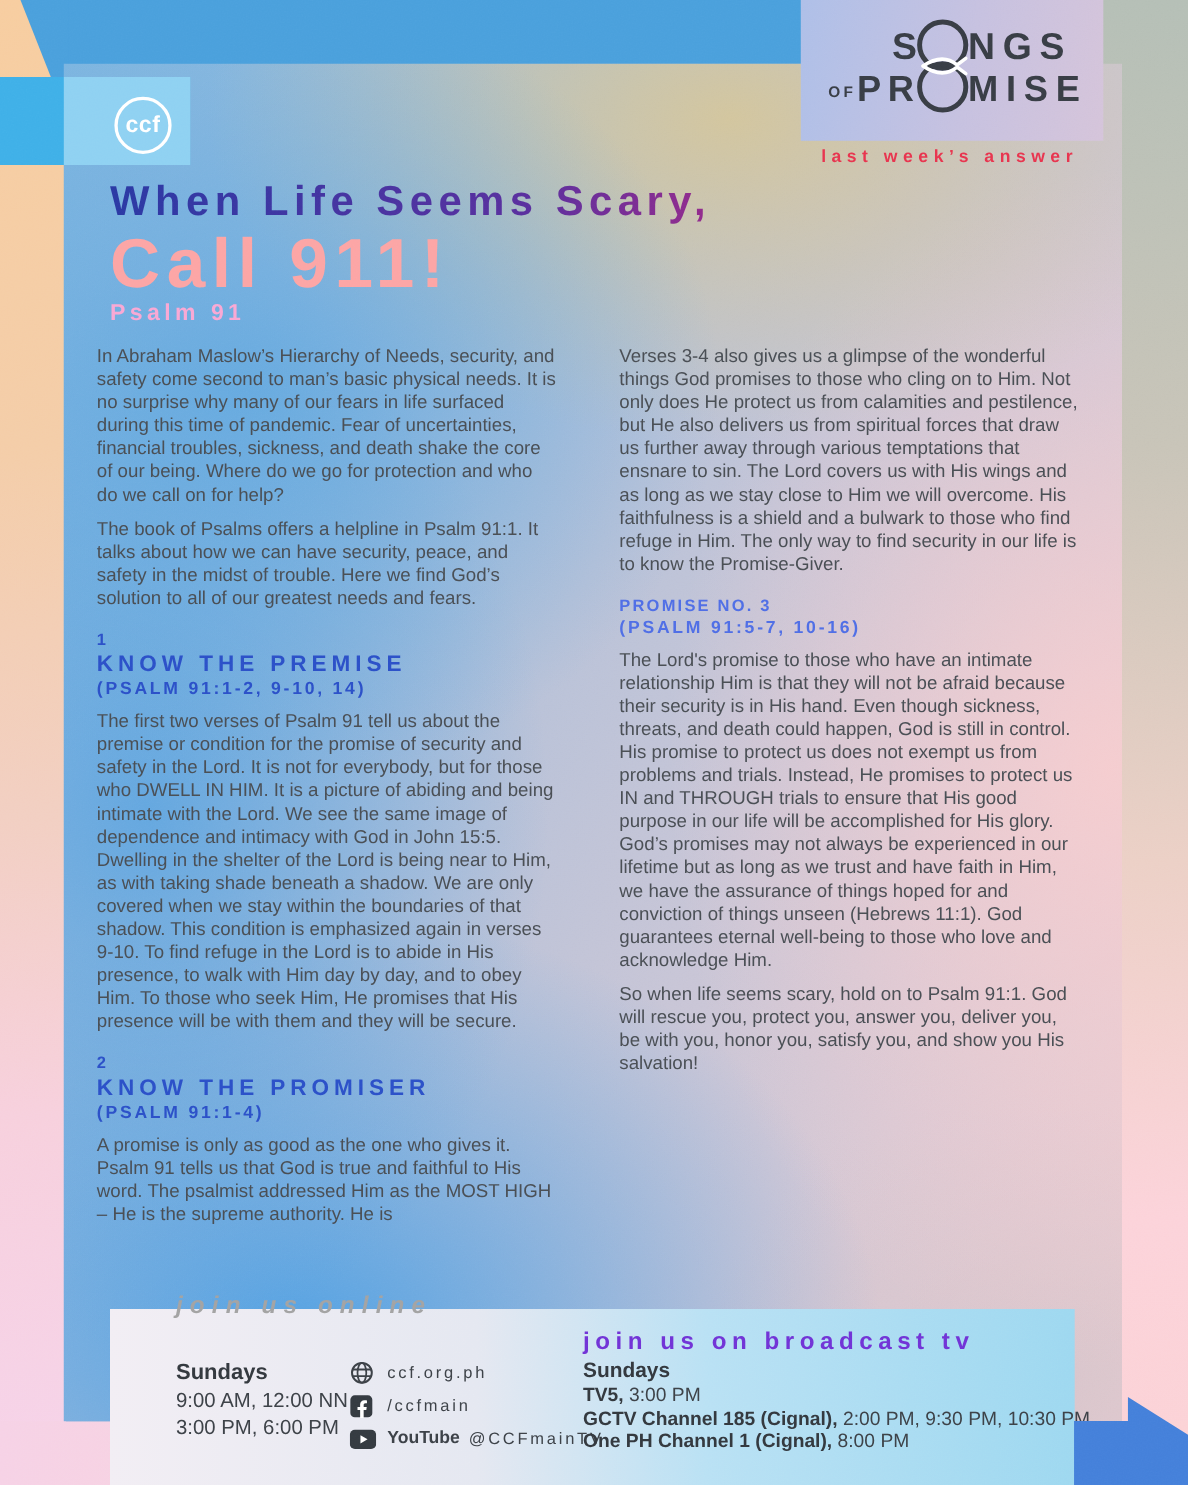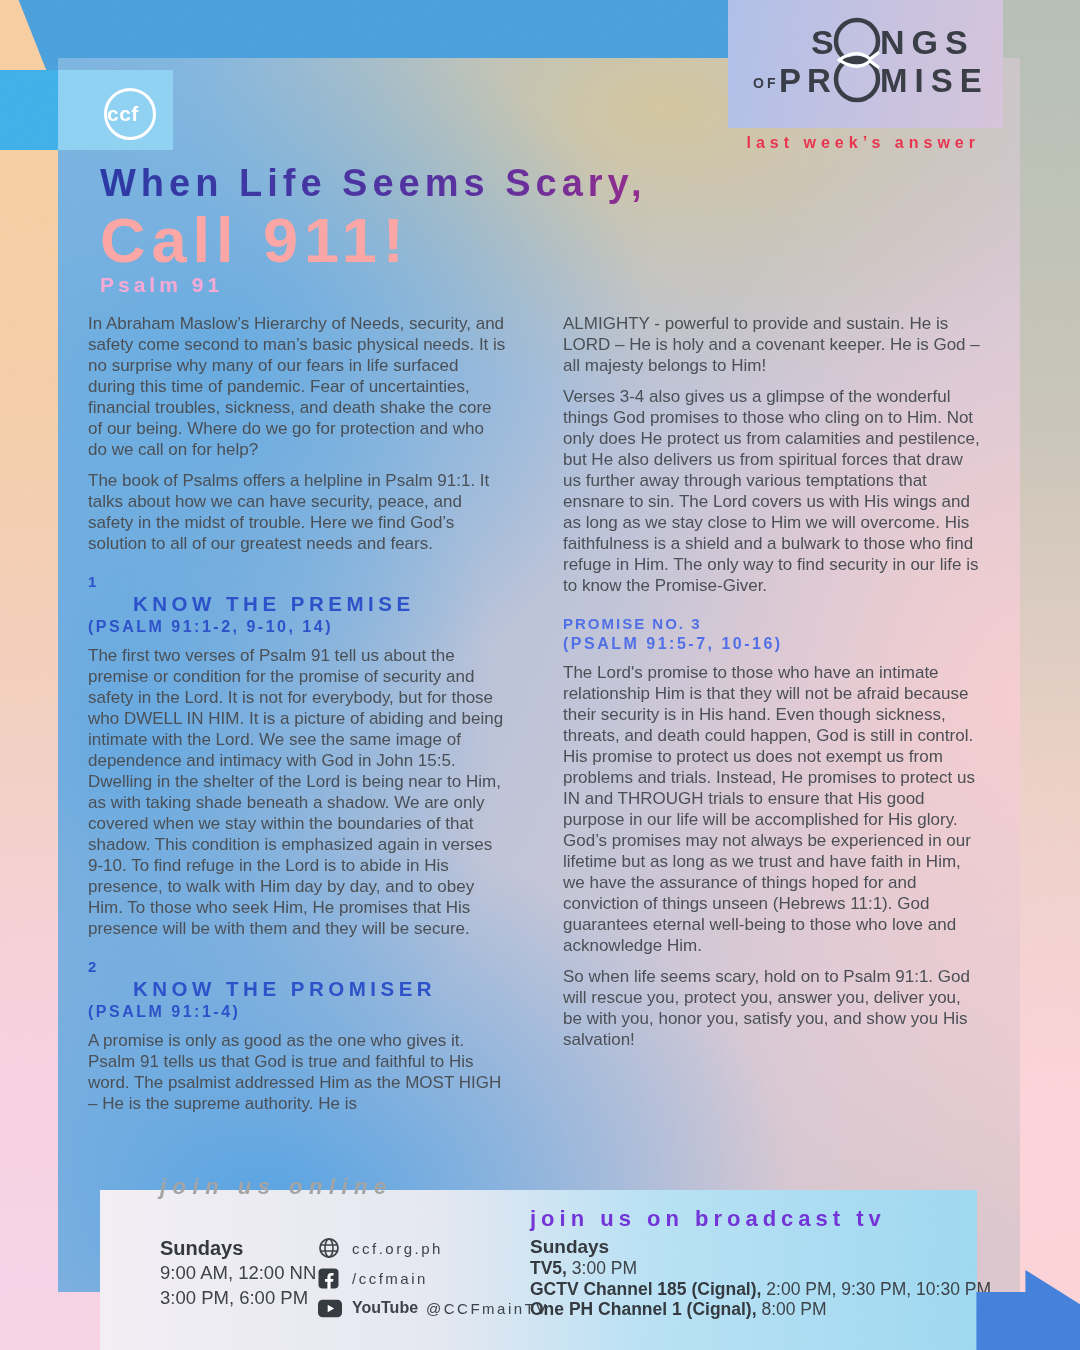--- a/index.html
+++ b/index.html
@@ -25,21 +25,21 @@
       radial-gradient(560px 760px at 99% 52%, rgba(247,205,207,.92), transparent 72%),
       radial-gradient(520px 700px at 8% 55%, rgba(80,160,225,.75), transparent 70%),
       radial-gradient(760px 560px at 22% 94%, rgba(72,158,228,.9), transparent 70%),
       radial-gradient(420px 340px at 92% 97%, rgba(214,196,202,.85), transparent 75%),
       linear-gradient(115deg,#7fb6e0 0%,#b9c2d8 45%,#e9ccd2 100%);}
 
   
   .ccf-band{left:0;top:70px;width:173px;height:80px;background:#3fb0e8;}
   .ccf-box{left:58px;top:70px;width:115px;height:80px;background:rgba(255,255,255,.42);}
   .ccf-circle{left:104px;top:88px;width:46px;height:46px;border:3.5px solid #fff;border-radius:50%;
-    display:flex;align-items:center;justify-content:flex-start;color:#fff;font-weight:700;
+    display:flex;align-items:center;justify-content:center;color:#fff;font-weight:700;
     font-size:21px;letter-spacing:.5px;}
 
   
   .sop-box{left:728px;top:0;width:275px;height:128px;
     background:linear-gradient(100deg,#aebfe8 0%,#c6c1e0 55%,#d5c4da 100%);}
   .sop-svg{position:absolute;right:12px;top:12px;}
   .sop-svg text{font-family:"Liberation Sans","DejaVu Sans",sans-serif;font-weight:700;fill:#383d45;}
   .tagline{left:720px;top:134px;width:260px;text-align:right;font-size:16px;font-weight:700;
     letter-spacing:5px;color:#e8344e;}
 
@@ -50,21 +50,21 @@
   .title2{left:100px;top:204px;font-size:63px;font-weight:800;letter-spacing:6px;color:#fca5a5;}
   .subtitle{left:100px;top:273px;font-size:21px;font-weight:700;letter-spacing:4px;color:#f9a8d4;}
 
   
   .col{width:418px;color:#494e54;font-size:17px;line-height:21px;}
   .col-left{left:88px;top:313px;}
   .col-right{left:563px;top:313px;}
   .col p{margin:0 0 10px 0;}
   .sec{margin-top:19px;}
   .sec-num{font-size:15px;font-weight:700;letter-spacing:2px;line-height:18px;}
-  .sec-head{font-size:20.5px;font-weight:800;letter-spacing:4.5px;line-height:25px;margin-left:45px;}
+  .sec-head{font-size:20.5px;font-weight:800;letter-spacing:4.5px;line-height:25px;}
   .sec-ref{font-size:16px;font-weight:700;letter-spacing:2.5px;line-height:22px;margin-bottom:7px;}
   .blue-l{color:#2b50c8;}
   .blue-r{color:#4f6ee6;}
 
   
   .footer-band{left:100px;top:1190px;width:877px;height:160px;
     background:linear-gradient(90deg,#f2eef4 0%,#e5e8f1 38%,#b9e1f4 62%,#9ed8f0 100%);}
   .f-head{font-size:22px;font-weight:800;}
   .online-head{left:160px;top:1174px;letter-spacing:6.5px;color:#a3a3a3;font-style:italic;}
   .bcast-head{left:530px;top:1206px;letter-spacing:5px;color:#7133d6;}
@@ -134,21 +134,20 @@
     </div>
     <div class="sec">
       <div class="sec-num blue-l">2</div>
       <div class="sec-head blue-l">KNOW THE PROMISER</div>
       <div class="sec-ref blue-l">(PSALM 91:1-4)</div>
       <p>A promise is only as good as the one who gives it. Psalm 91 tells us that God is true and faithful to His word. The psalmist addressed Him as the MOST HIGH – He is the supreme authority. He is</p>
     </div>
   </div>
 
   <div class="abs col col-right">
-    <p>ALMIGHTY - powerful to provide and sustain. He is LORD – He is holy and a covenant keeper. He is God – all majesty belongs to Him!</p>
     <p>Verses 3-4 also gives us a glimpse of the wonderful things God promises to those who cling on to Him. Not only does He protect us from calamities and pestilence, but He also delivers us from spiritual forces that draw us further away through various temptations that ensnare to sin. The Lord covers us with His wings and as long as we stay close to Him we will overcome. His faithfulness is a shield and a bulwark to those who find refuge in Him. The only way to find security in our life is to know the Promise-Giver.</p>
     <div class="sec">
       <div class="sec-num blue-r">PROMISE NO. 3</div>
       <div class="sec-ref blue-r">(PSALM 91:5-7, 10-16)</div>
       <p>The Lord's promise to those who have an intimate relationship Him is that they will not be afraid because their security is in His hand. Even though sickness, threats, and death could happen, God is still in control. His promise to protect us does not exempt us from problems and trials. Instead, He promises to protect us IN and THROUGH trials to ensure that His good purpose in our life will be accomplished for His glory. God’s promises may not always be experienced in our lifetime but as long as we trust and have faith in Him, we have the assurance of things hoped for and conviction of things unseen (Hebrews 11:1). God guarantees eternal well-being to those who love and acknowledge Him.</p>
       <p>So when life seems scary, hold on to Psalm 91:1. God will rescue you, protect you, answer you, deliver you, be with you, honor you, satisfy you, and show you His salvation!</p>
     </div>
   </div>
 
   <div class="abs footer-band"></div>

